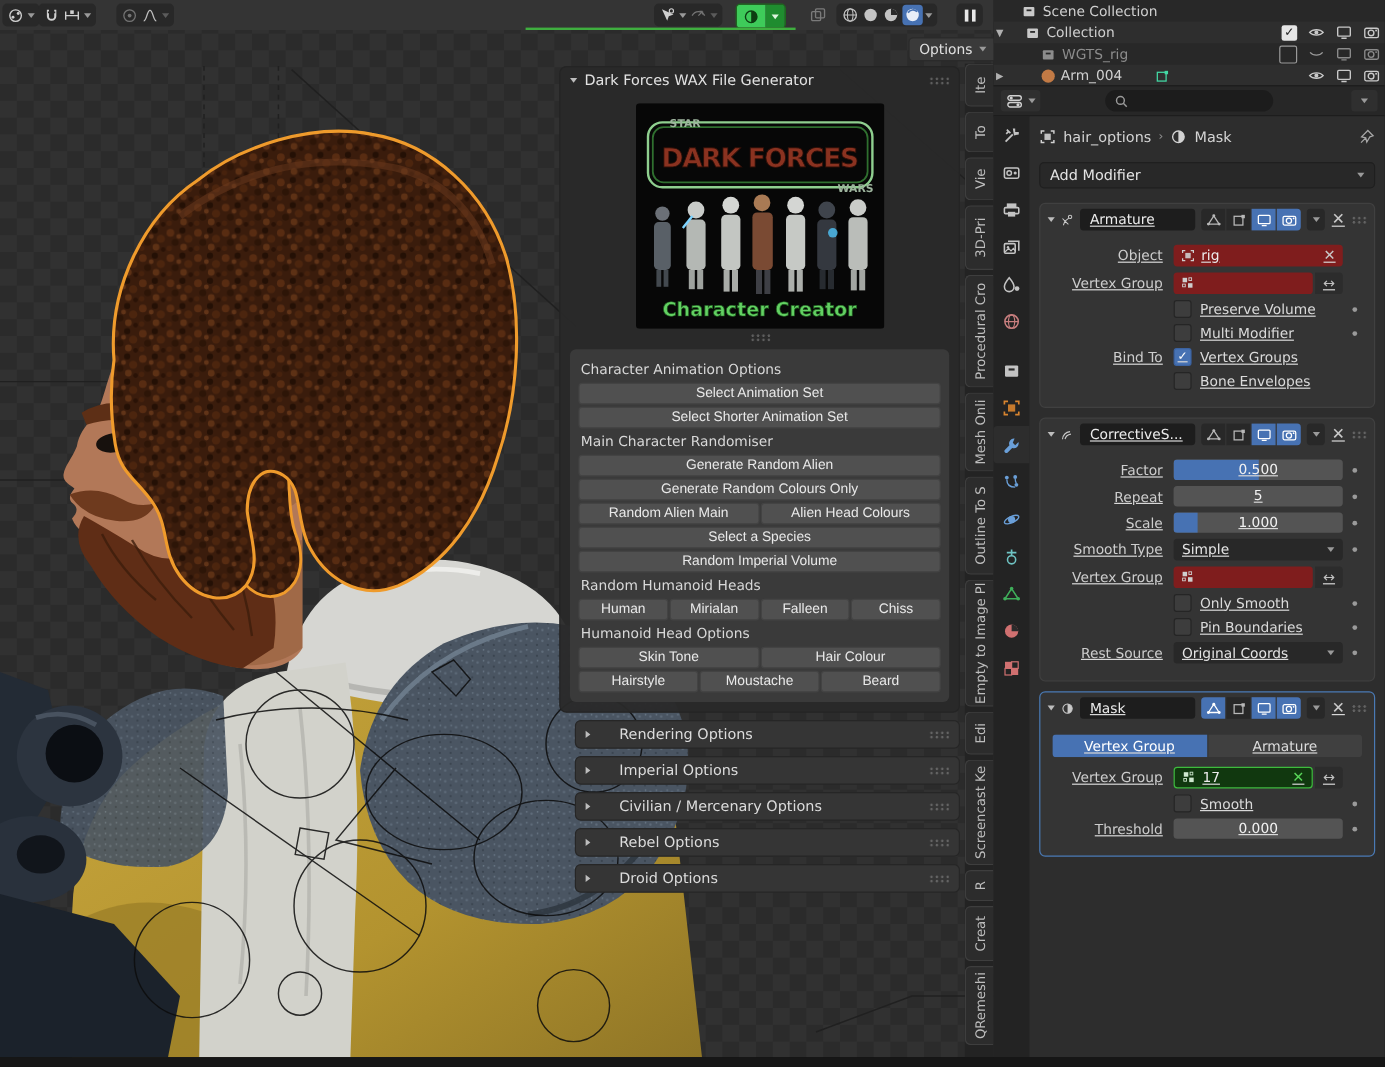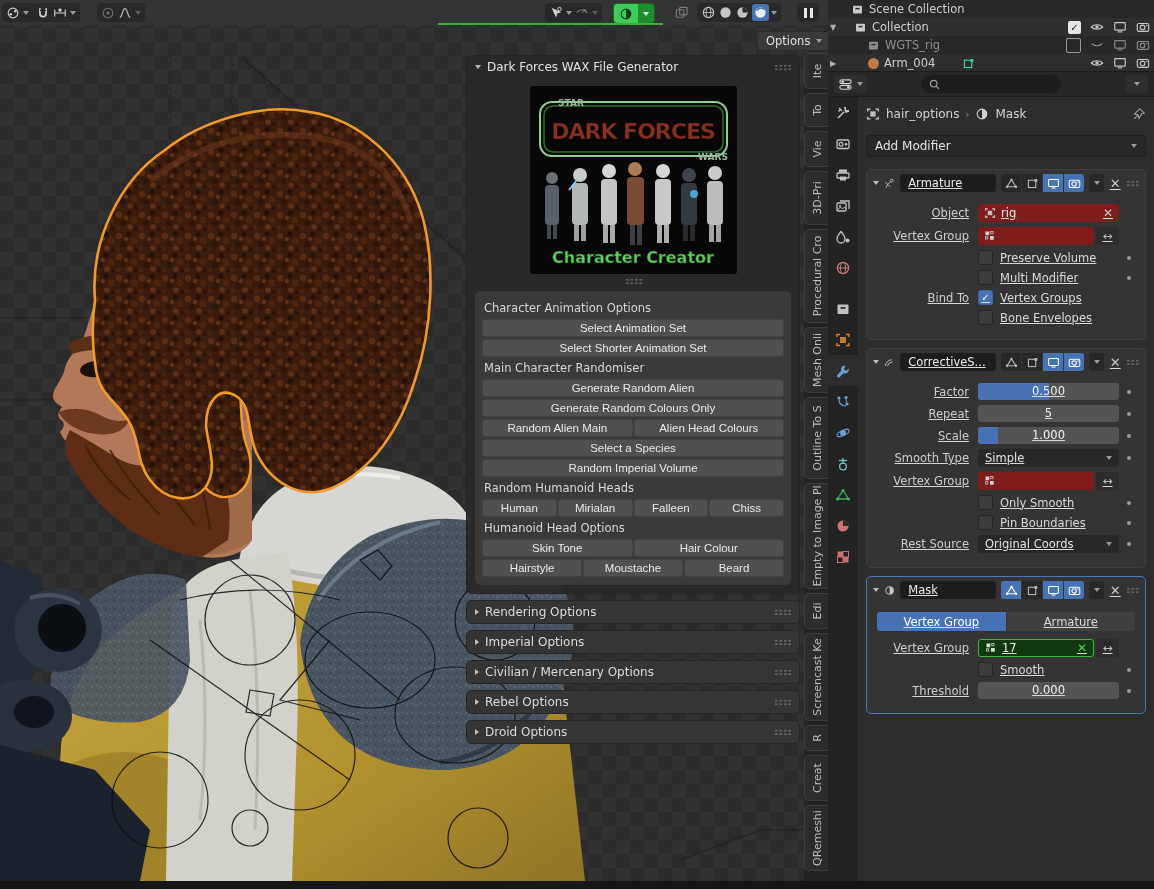--- a/index.html
+++ b/index.html
@@ -34,21 +34,21 @@
   .wax-title{display:flex;align-items:center;gap:6px;height:22px;padding:0 8px;color:#e2e2e2;}
   .grip{width:17px;height:7px;background-image:radial-gradient(circle,#8a8a8a 1px,transparent 1.3px);background-size:4.5px 3.5px;opacity:.55;}
   .spacer{flex:1;}
   .wax-img{display:block;margin:8px auto 2px auto;}
   .imggrip{margin:4px auto 2px auto;}
   .wax-box{background:#3a3a3a;border-radius:5px;margin:6px 8px 0 8px;padding:6px 7px;}
   .wax-lbl{height:16px;line-height:16px;color:#d8d8d8;margin:3px 0 3px 2px;font-size:11.5px;}
   .btnrow{display:flex;gap:1px;margin-bottom:2px;}
   .wbtn{flex:1;height:18px;background:#505050;border:1px solid #434343;border-radius:3px;color:#e9e9e9;
     display:flex;align-items:center;justify-content:center;font-size:11.5px;cursor:default;}
-  .wax-fold{background:#353535;border-radius:5px;margin-top:6px;height:22px;display:flex;align-items:center;gap:6px;padding:0 8px;color:#dcdcdc;border:1px solid #262626;}
+  .wax-fold{background:#353535;border-radius:5px;margin-top:6px;height:22px;display:flex;align-items:center;gap:24px;padding:0 8px;color:#dcdcdc;border:1px solid #262626;margin-left:13px;}
   .chev-r{width:0;height:0;border-top:3.5px solid transparent;border-bottom:3.5px solid transparent;border-left:4px solid #bdbdbd;display:inline-block;}
   .chev-d{width:0;height:0;border-left:3.5px solid transparent;border-right:3.5px solid transparent;border-top:4px solid #bdbdbd;display:inline-block;}
   
   #vtabs{left:804px;top:53px;width:24px;height:828px;background:#232323;}
   .vtab{position:relative;width:23px;background:#2c2c2c;border:1px solid #3e3e3e;border-right:none;border-radius:5px 0 0 5px;margin-bottom:4px;}
   .vtab span{position:absolute;left:50%;top:50%;transform:translate(-50%,-50%) rotate(-90deg);white-space:nowrap;font-size:11px;color:#bdbdbd;}
   
   #right{left:828px;top:0;width:326px;height:881px;background:#2d2d2d;}
   #outliner{position:absolute;left:0;top:0;width:326px;height:71px;background:#282828;overflow:hidden;}
   .orow{height:18px;display:flex;align-items:center;gap:5px;padding-right:4px;font-size:11.5px;color:#cfcfcf;}

